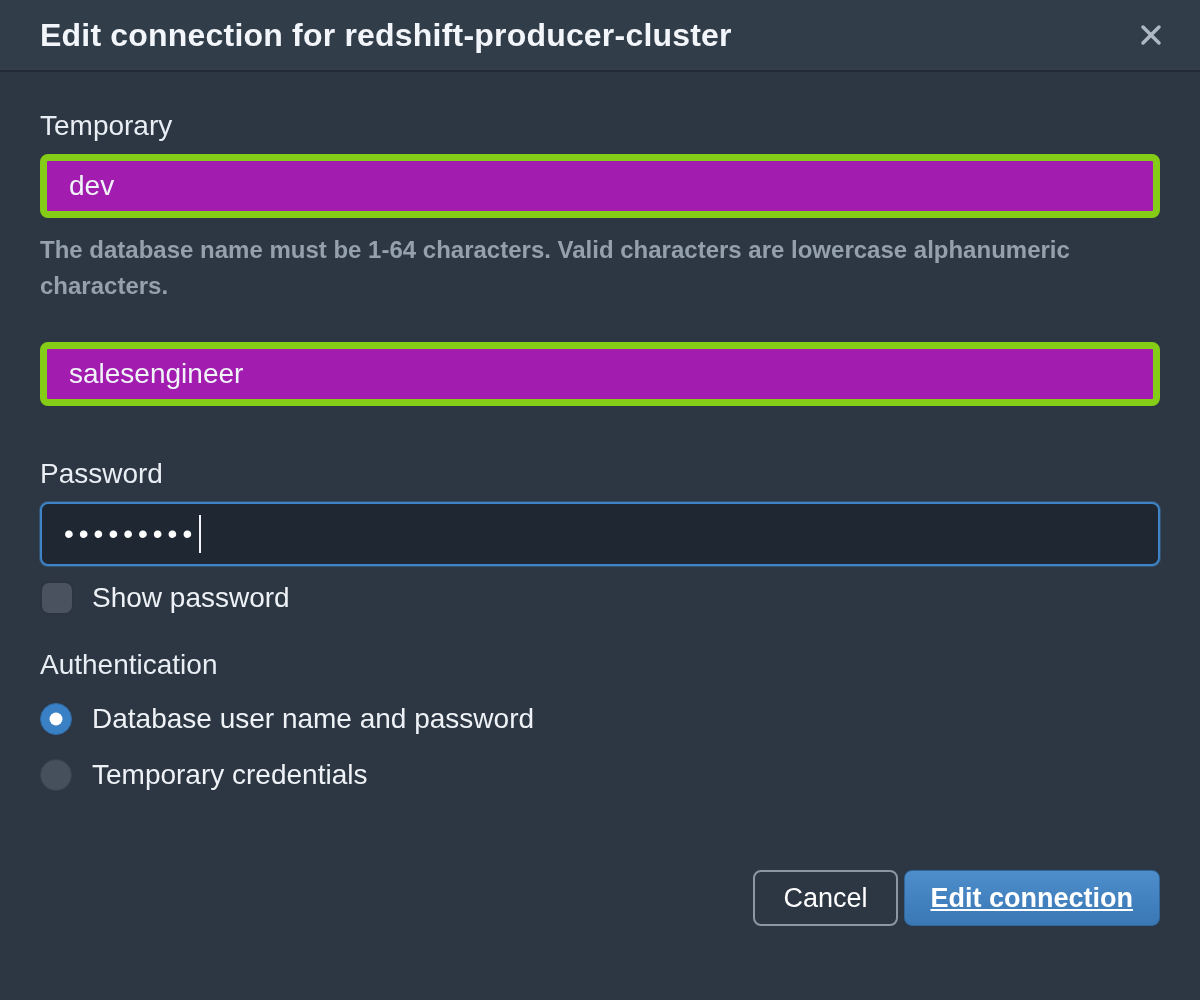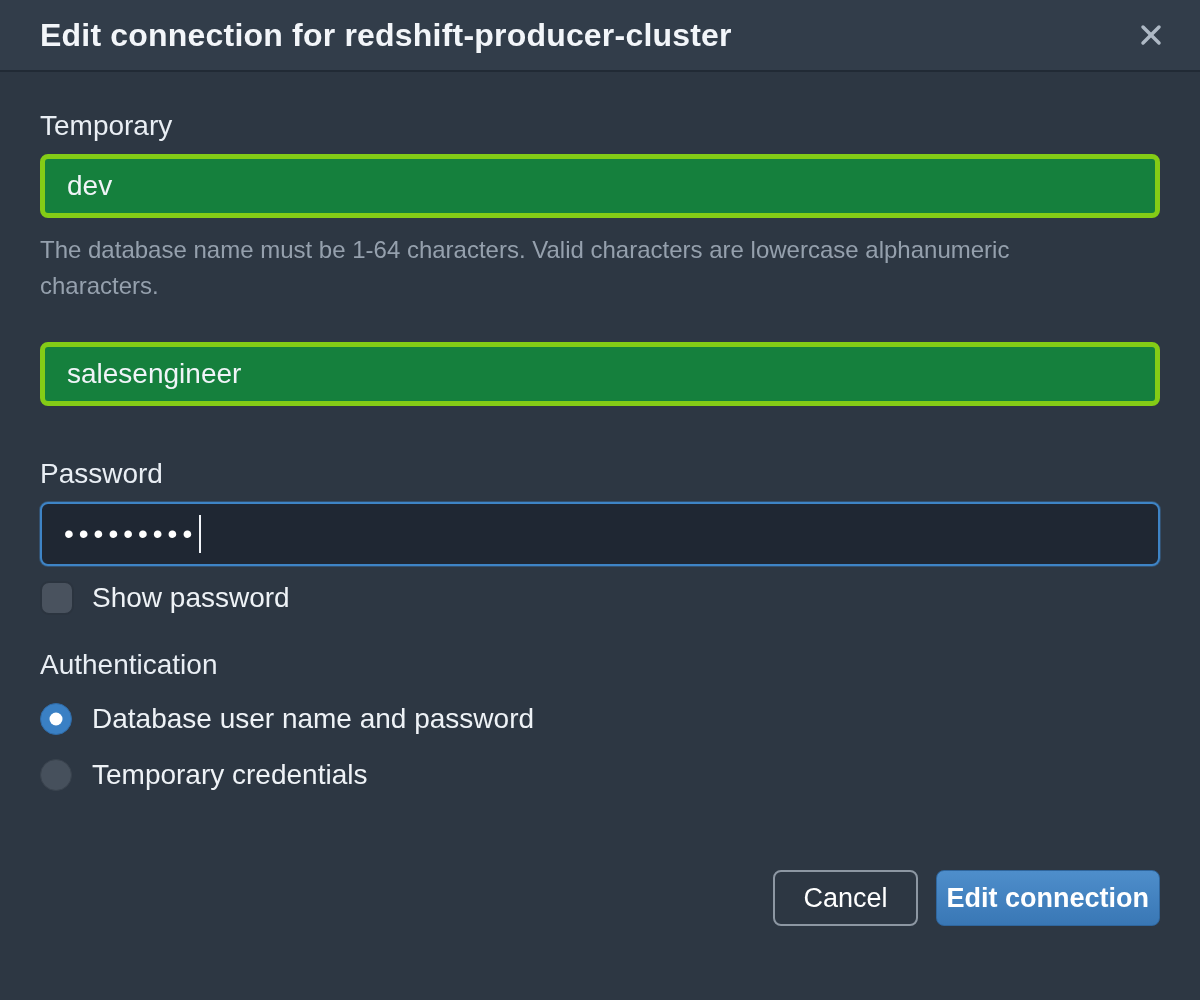--- a/index.html
+++ b/index.html
@@ -55,40 +55,41 @@
   .field-label {
     font-size: 28px;
     font-weight: 400;
     color: #e9eef4;
     line-height: 36px;
   }
   .text-input {
     margin-top: 10px;
     height: 64px;
     width: 100%;
-    background: #15803d;
-    border: 5px solid #84cc16;
+    background: #a21caf;
+    border: 7px solid #84cc16;
     border-radius: 8px;
     display: flex;
     align-items: center;
     padding: 0 22px;
     font-size: 28px;
     color: #f0f4f8;
   }
   .text-input.focused {
     border: 2px solid #3e84c6;
     background: #1f2733;
     box-shadow: 0 0 0 1px rgba(62,132,198,0.35);
   }
   .helper-text {
     margin-top: 14px;
     font-size: 24px;
     line-height: 36px;
     color: #95a0ad;
     max-width: 1060px;
+    font-weight: bold;
   }
   .group-username { margin-top: 28px; }
   .group-auth { margin-top: 32px; }
   .radio-row {
     display: flex;
     align-items: center;
     margin-top: 16px;
     cursor: pointer;
   }
   .radio-row:first-of-type { margin-top: 16px; }
@@ -149,45 +150,46 @@
   .checkbox-label {
     font-size: 28px;
     color: #eef2f6;
   }
   
   .dialog-footer {
     margin-top: auto;
     display: flex;
     justify-content: flex-end;
     align-items: center;
-    gap: 18px;
+    gap: 6px;
   }
   .btn {
     height: 56px;
     border-radius: 8px;
     font-family: "Liberation Sans", "DejaVu Sans", sans-serif;
     font-size: 27px;
     cursor: pointer;
     display: flex;
     align-items: center;
     justify-content: center;
   }
   .btn-cancel {
     padding: 0 28px;
     background: transparent;
     border: 2px solid #8d97a3;
     color: #ffffff;
     font-weight: 400;
   }
   .btn-primary {
-    padding: 0 10px;
+    padding: 0 26px;
     background: linear-gradient(to bottom, #4e8ecb, #3977b5);
     border: 1px solid #2f669e;
     color: #ffffff;
     font-weight: 600;
+    text-decoration: underline;
   }
 </style>
 </head>
 <body>
 
 <div class="modal">
 
   <header class="dialog-header">
     <h1 class="dialog-title">Edit connection for redshift-producer-cluster</h1>
     <button class="close-btn" aria-label="Close">

